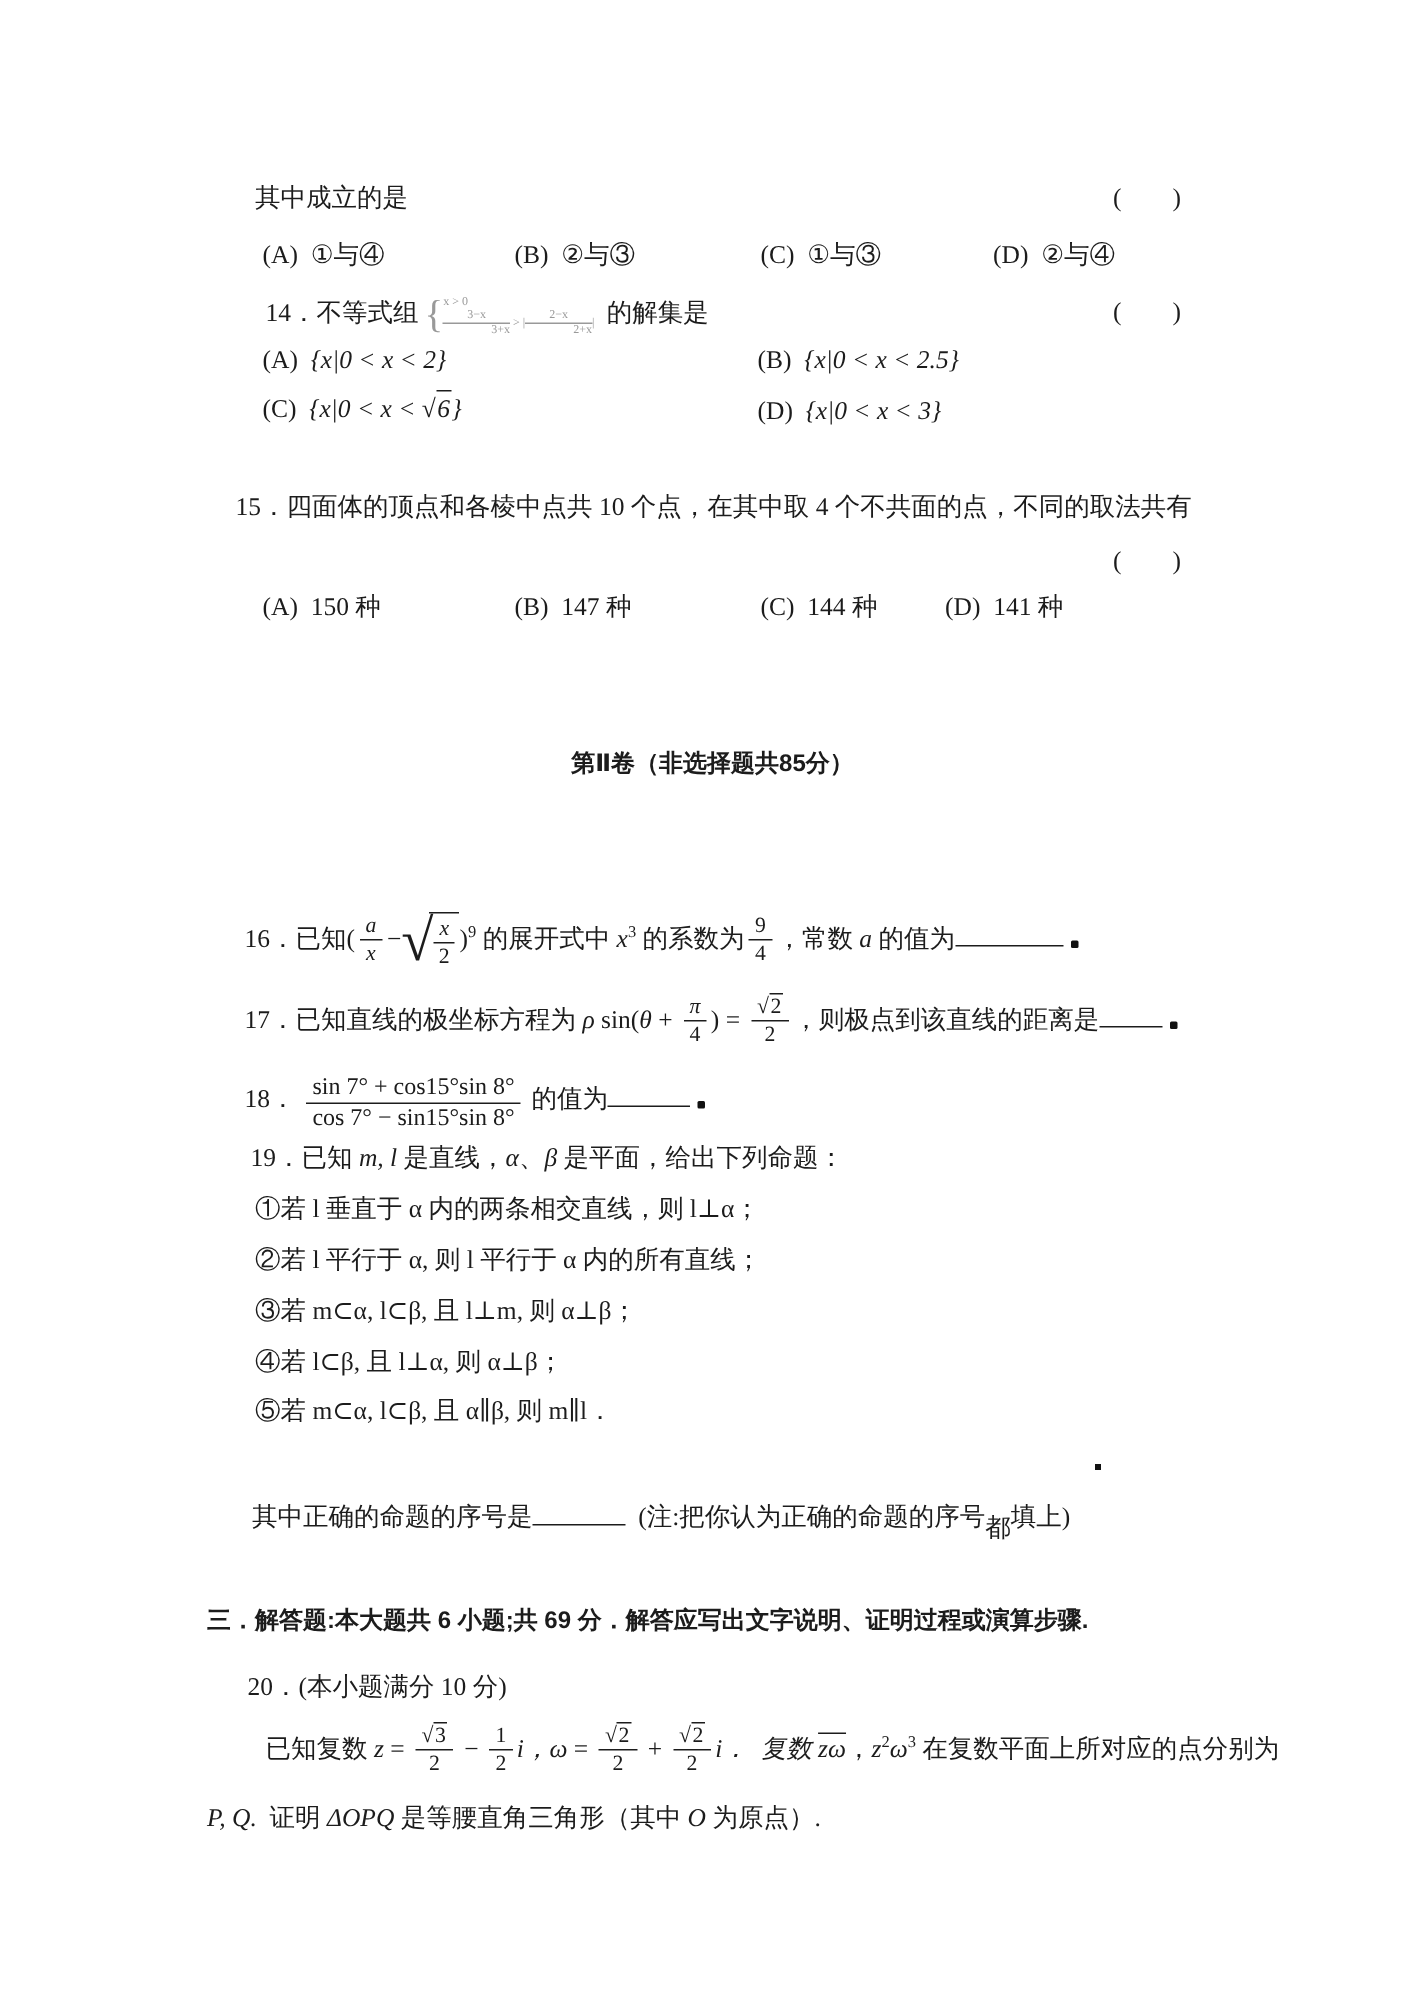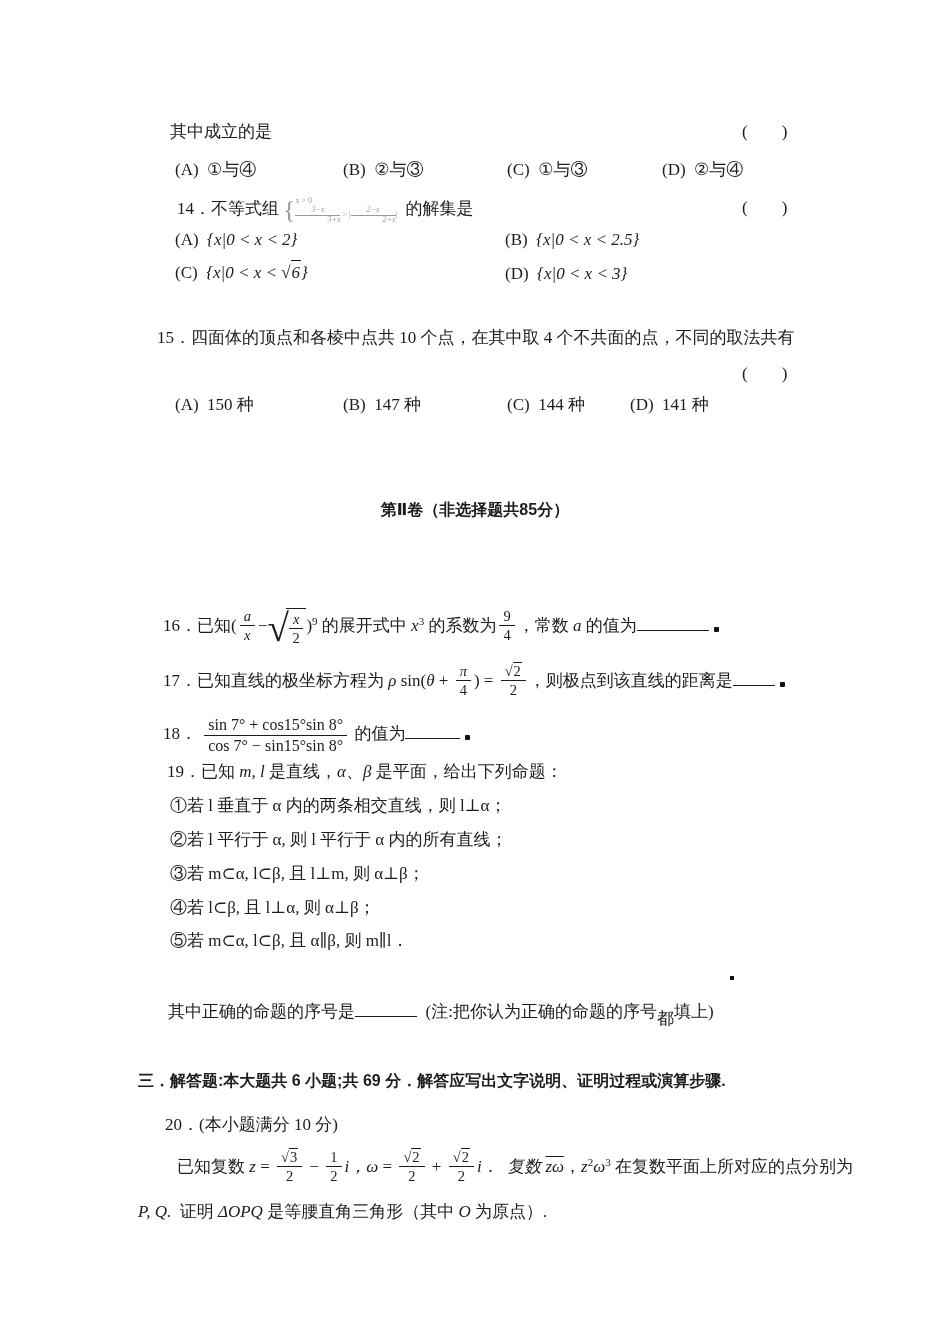--- a/index.html
+++ b/index.html
@@ -24,21 +24,21 @@
   sup{font-size:11px;}
   
   .bl{display:inline-block;border-bottom:1px solid currentColor;height:1.05em;vertical-align:baseline;}
   .edot{display:inline-block;width:5px;height:5px;background:#111;border-radius:1px;margin-left:5px;vertical-align:-1px;}
   .low{position:relative;top:7px;}
   
   .sys{display:inline-block;vertical-align:middle;color:#999;font-size:8px;line-height:1.25;margin:0 4px;}
   .sbrace{display:inline-block;font-size:26px;font-weight:200;vertical-align:middle;color:#999;}
   .scol{display:inline-block;vertical-align:middle;text-align:left;}
   .srow{display:block;}
-  .tf{display:inline-block;text-align:center;vertical-align:middle;line-height:1.1;font-style:italic;}
+  .tf{display:inline-block;text-align:center;vertical-align:middle;line-height:1.1;}
   .tf .tn{display:block;border-bottom:0.5px solid #999;padding:0 1px;}
   .tf .td{display:block;margin-left:32px;}
   .stray{position:absolute;width:4px;height:4px;background:#111;}
 </style>
 </head>
 <body>
 
 <div class="page">
 
   <div class="line" style="left:170px;top:120px;"><span>其中成立的是</span></div>

